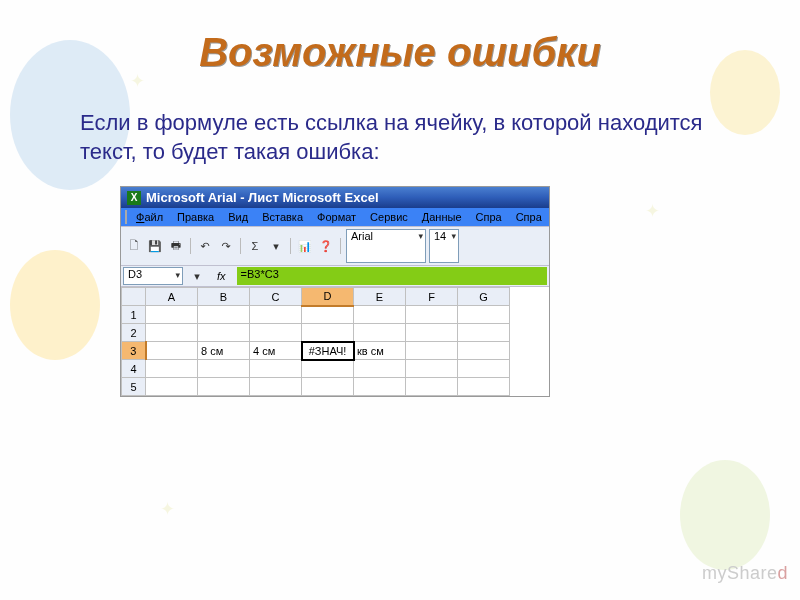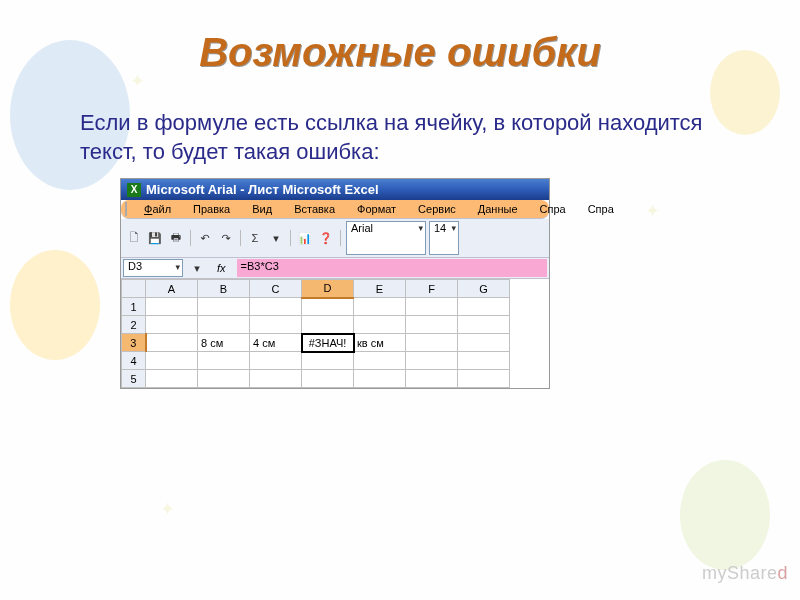--- a/index.html
+++ b/index.html
@@ -28,21 +28,21 @@
       font-style: italic;
       color: #c36b1b;
       text-shadow: 1px 1px 0 #999;
       text-align: center;
       margin-bottom: 34px;
     }
     .slide-desc {
       font-size: 22px;
       color: #2a2a8a;
       line-height: 1.3;
-      margin-bottom: 12px;
+      margin-bottom: 20px;
       padding: 0 20px;
     }
 
     .excel-window {
       width: 430px;
       margin: 0 0 0 60px;
       border: 1px solid #999;
       background: #fff;
       font-family: Tahoma, Arial, sans-serif;
     }
@@ -57,28 +57,27 @@
       gap: 5px;
     }
     .excel-icon {
       width: 14px; height: 14px;
       background: #1a7a1a;
       display: inline-flex;
       align-items: center; justify-content: center;
       color: #fff; font-size: 10px; font-weight: bold;
     }
     .menubar {
-      background: #fdba74;
+      background: #3b82f6;
       border-bottom: 1px solid #c0c0d0;
       display: flex;
-      gap: 12px;
+      gap: 4px;
       padding: 2px 4px;
       font-size: 11px;
       color: #000;
-      border-radius: 8px;
     }
     .menubar .menu-item { padding: 1px 5px; cursor: default; }
     .menubar .menu-item u { text-decoration: underline; }
     .menubar .mini-icon {
       width: 14px; height: 14px;
       background: #f8f8f8;
       border: 1px solid #aaa;
       display: inline-block;
     }
     .toolbar {
@@ -133,21 +132,21 @@
       position: relative;
     }
     .name-box::after {
       content: "▾";
       position: absolute; right: 2px; top: 2px;
       font-size: 9px; color: #333;
     }
     .fx-label { padding: 0 6px; font-style: italic; font-size: 11px; }
     .formula-input {
       flex: 1;
-      background: #f9a8d4;
+      background: #84cc16;
       height: 18px;
       padding: 1px 4px;
       font-size: 11px;
     }
 
     .grid { border-collapse: collapse; font-size: 11px; }
     .grid th, .grid td {
       border: 1px solid #c0c0c0;
       text-align: center;
       font-weight: normal;

